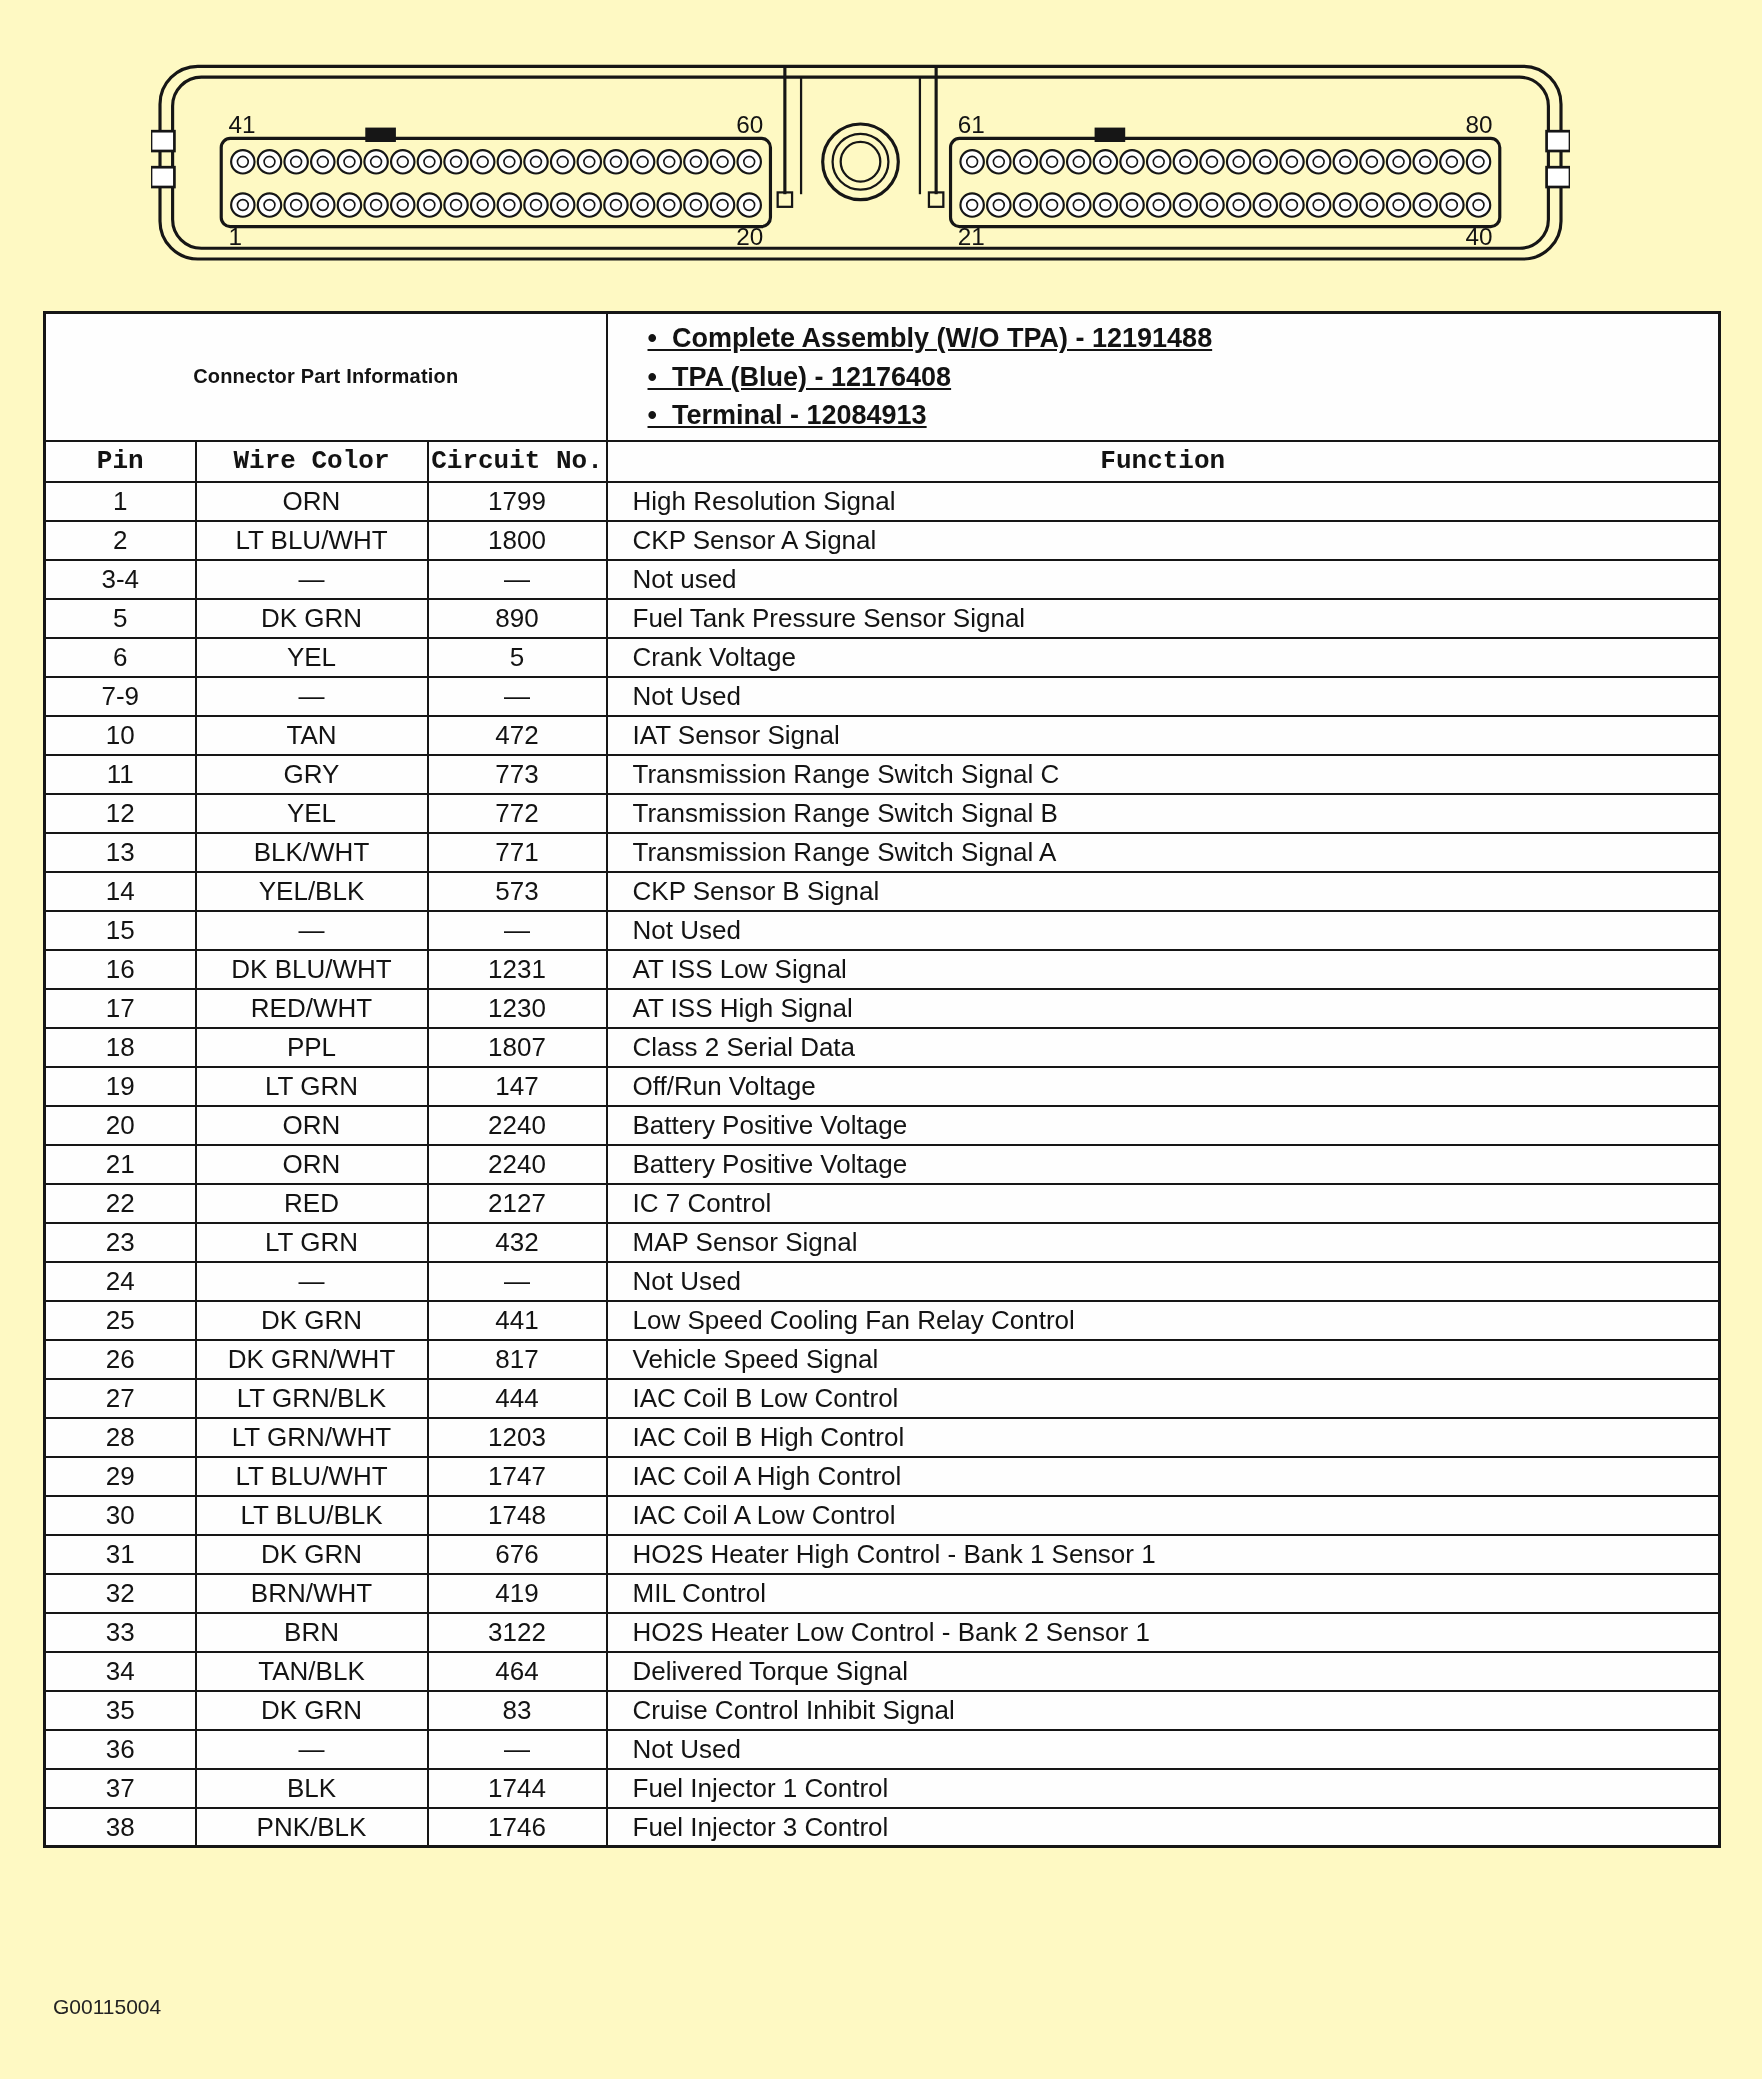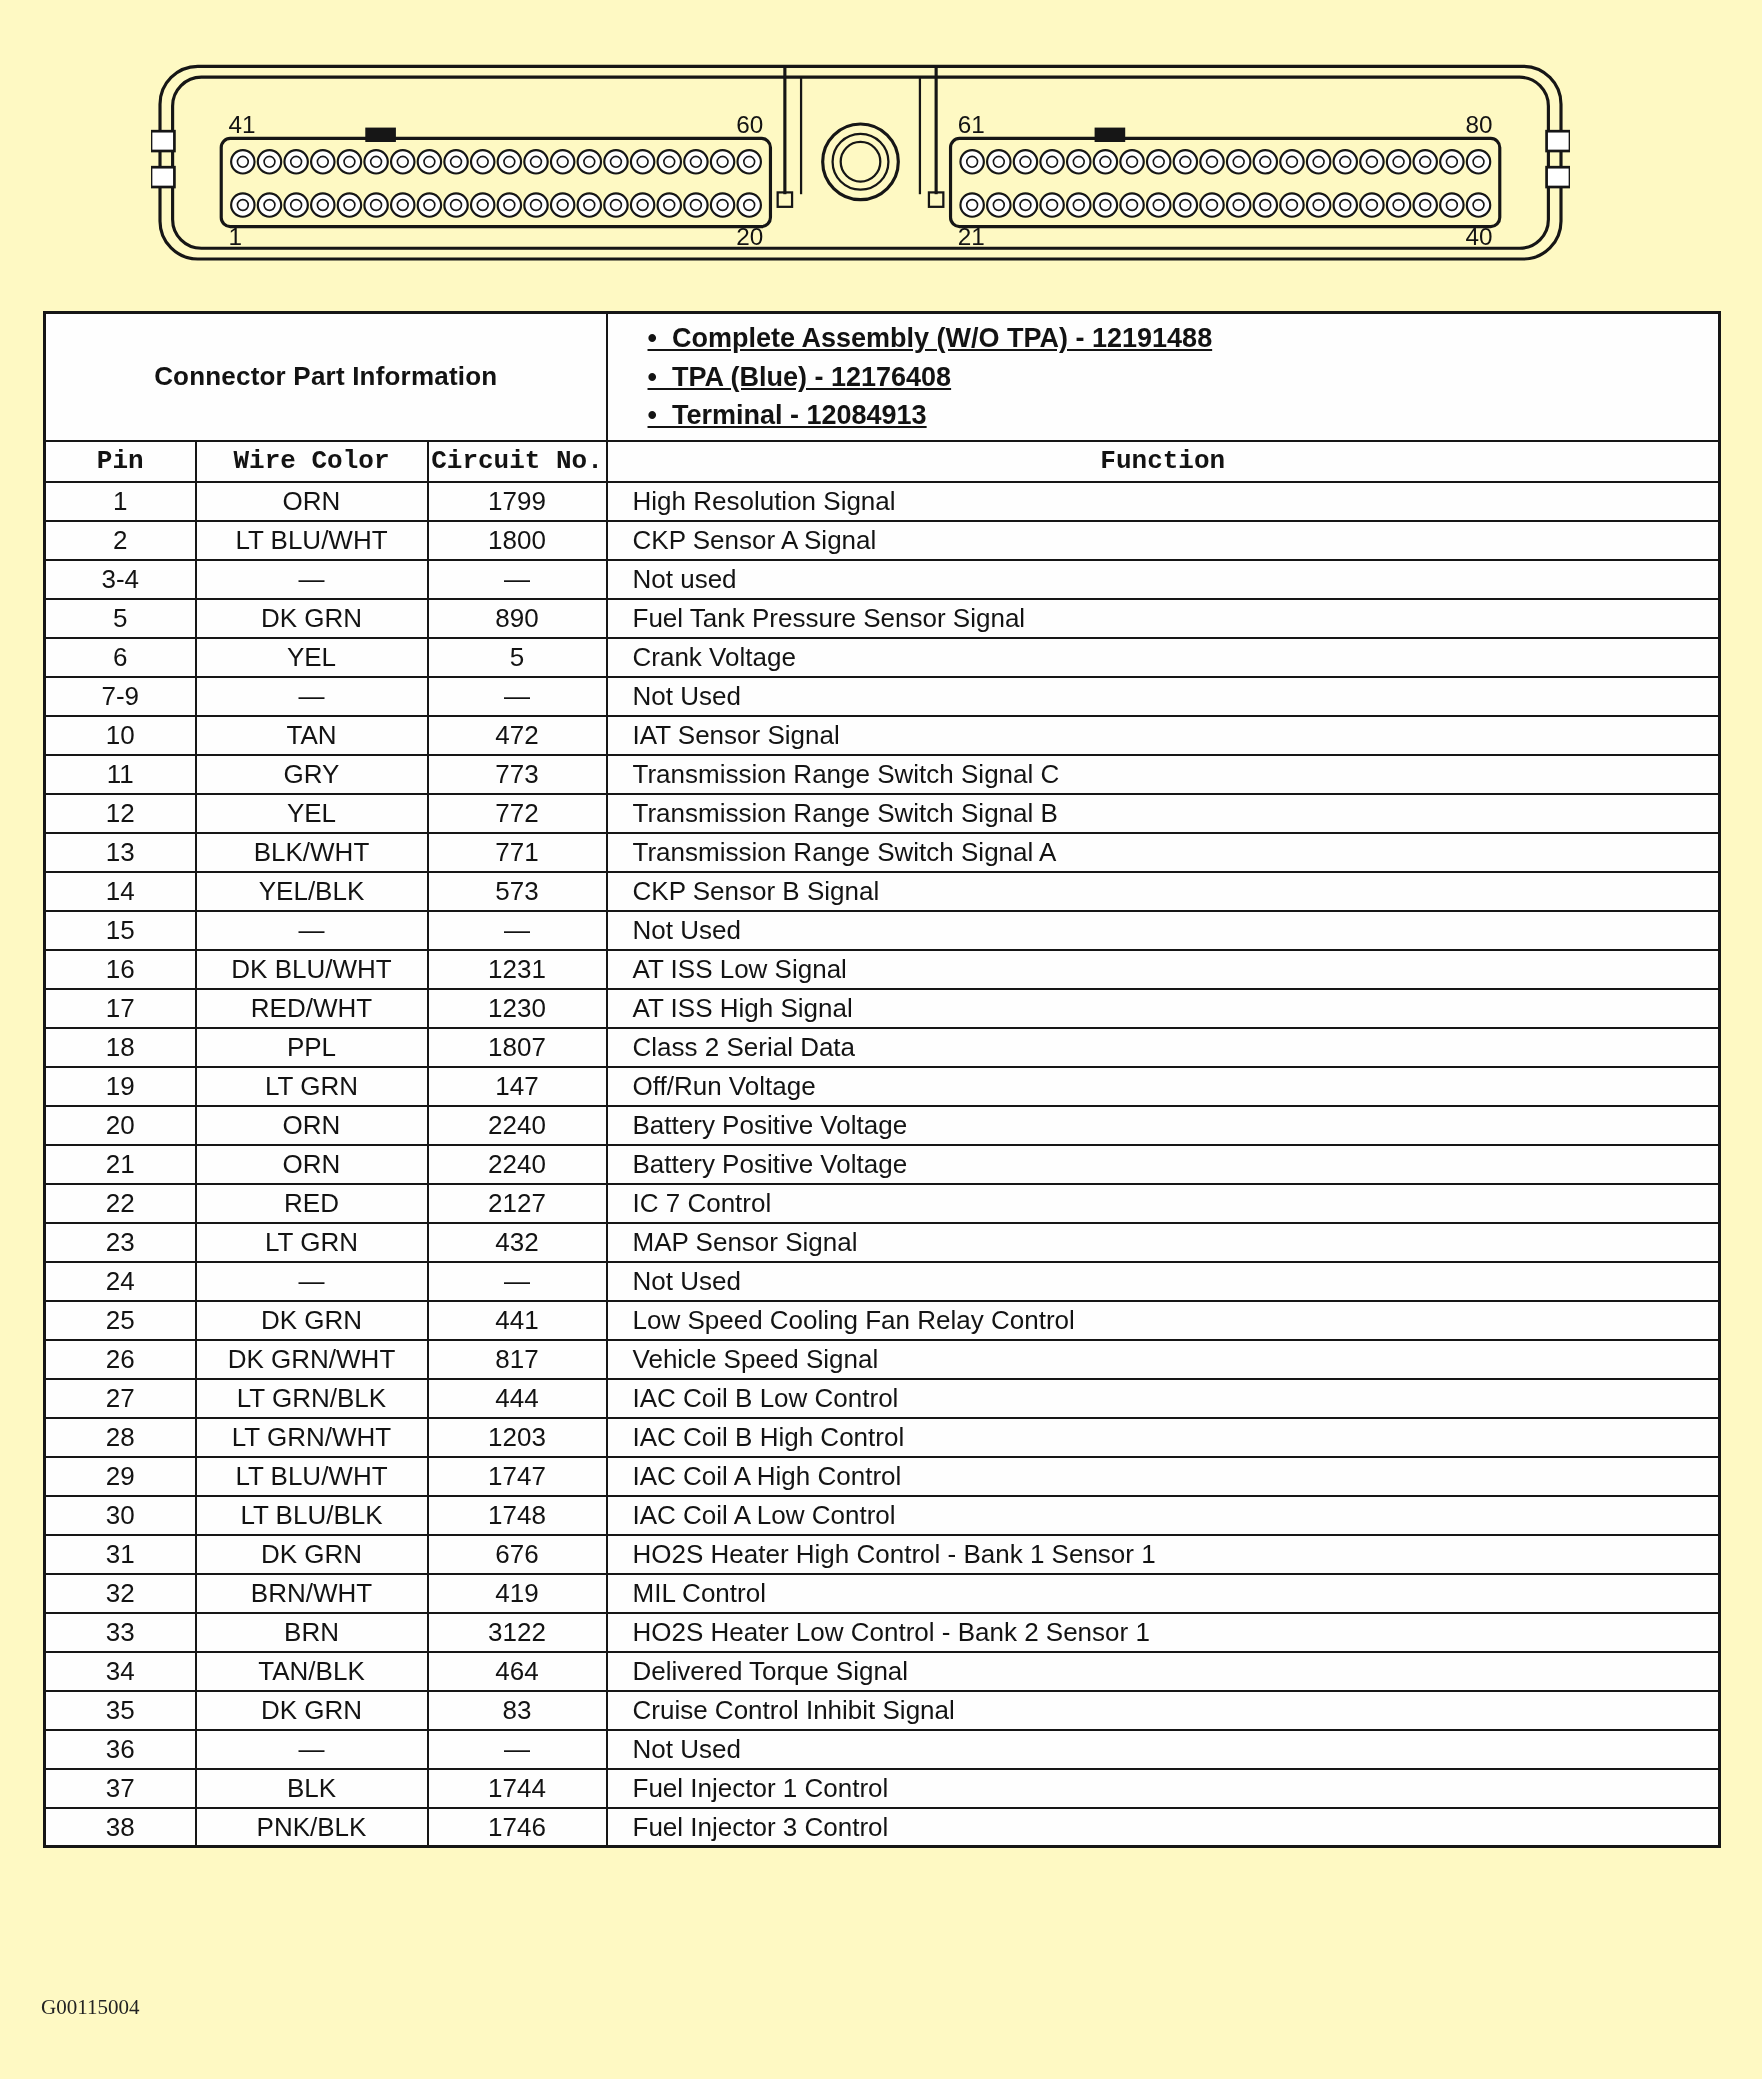--- a/index.html
+++ b/index.html
@@ -23,35 +23,35 @@
   table.pinout {
     position:absolute; left:43px; top:311px; width:1676px;
     border-collapse:collapse; table-layout:fixed;
     font-family:"Liberation Sans", sans-serif;
   }
   table.pinout td, table.pinout th { border:2.3px solid #161616; background:#fefefe; }
   table.pinout { border:3.2px solid #161616; }
 
   .info-title {
     height:126px; text-align:center; vertical-align:middle;
-    font-size:26px; font-weight:bold; letter-spacing:0.2px;
+    font-size:20px; font-weight:bold; letter-spacing:0.2px;
   }
   .parts-cell { vertical-align:middle; padding:5.4px 9px 5.4px 40px;text-decoration:underline; }
   .parts-list { list-style:none; }
   .parts-list li {
     font-size:27px; font-weight:bold; line-height:1.42; white-space:nowrap;
   }
   .parts-list li::before { content:"\2022\00a0\00a0"; }
 
   .cols-row th { height:41px; font-size:26px; font-weight:bold; text-align:center; vertical-align:middle;font-family:Liberation Mono, monospace; }
 
   tbody.rows td { height:39px; font-size:26px; text-align:center; vertical-align:middle; white-space:nowrap; overflow:hidden; }
   tbody.rows td.c-func { text-align:left; padding-left:25px; }
 
-  .figure-id { position:absolute; left:41px; top:1995px; font-size:21px; color:#232323;font-family:Liberation Serif, serif; }
+  .figure-id { position:absolute; left:53px; top:1995px; font-size:21px; color:#232323; }
 </style>
 </head>
 <body>
 
 <div class="page">
 
   <div class="connector-wrap">
     <svg viewBox="0 0 1576 234" width="1419" height="211">
 
       <rect class="oline" x="10" y="8" width="1556" height="214" rx="42"></rect>

